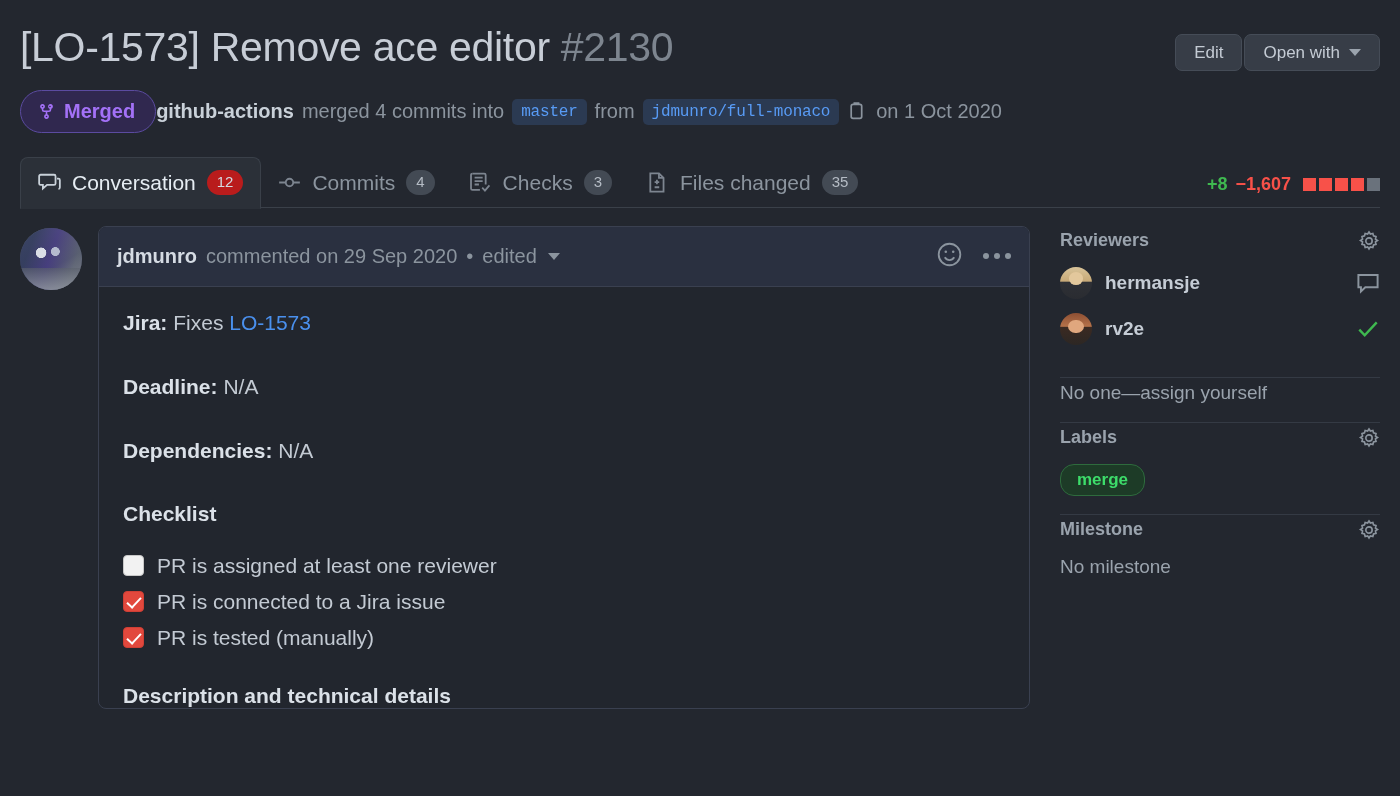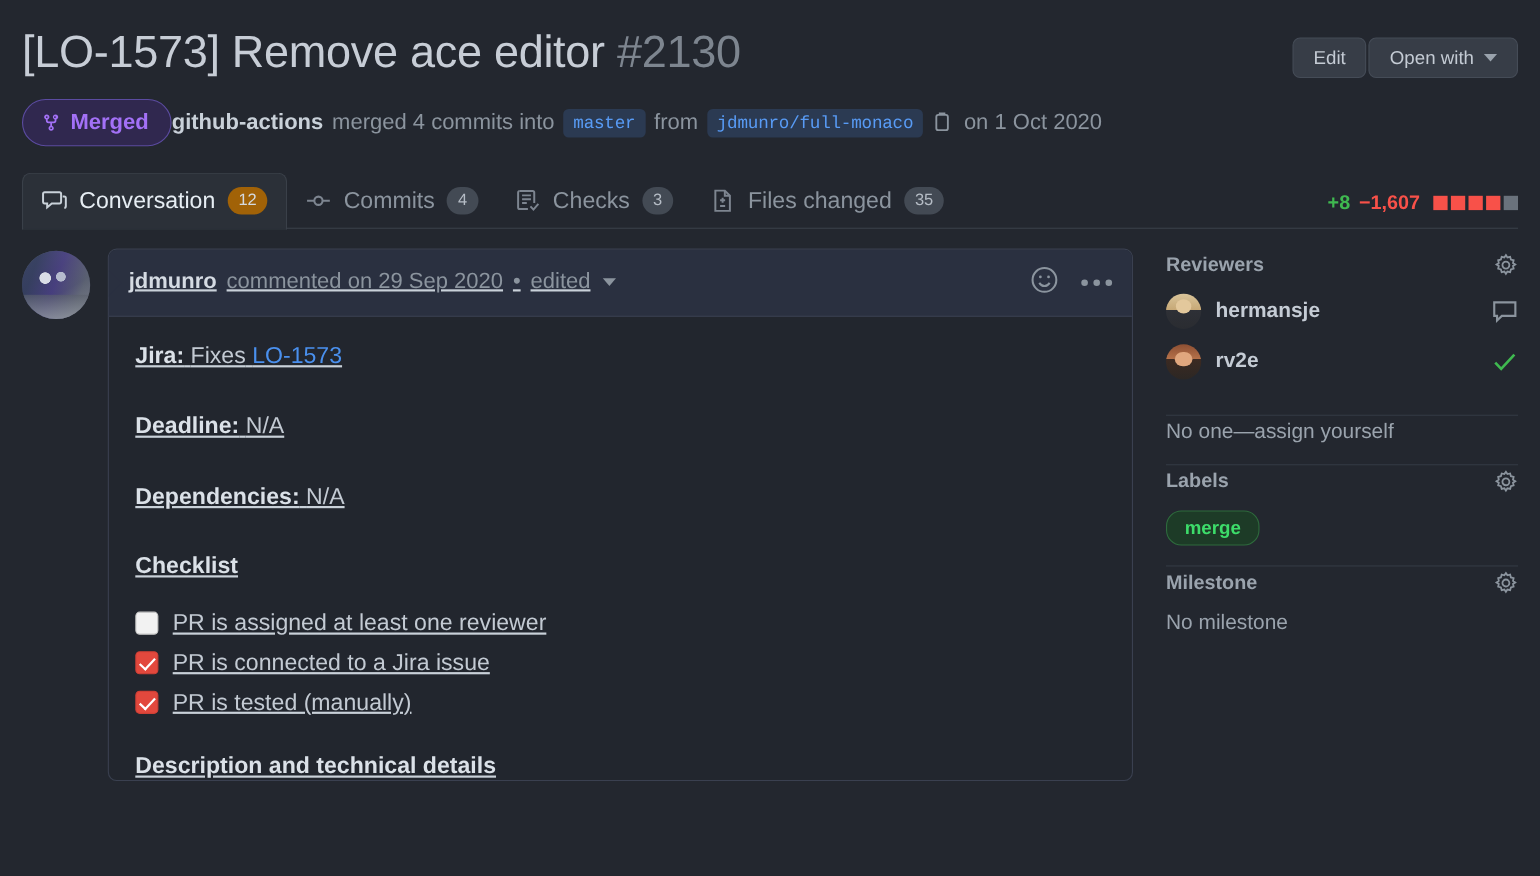--- a/index.html
+++ b/index.html
@@ -67,37 +67,37 @@
   .tab.active {
     color: #e6edf3; background: #2b3038;
     border: 1px solid #3a4049; border-bottom-color: #2b3038;
     border-radius: 8px 8px 0 0; margin-bottom: -1px; padding: 12px 17px 13px 17px;
   }
   .tab .count {
     background: #434a54; color: #b5bcc5; border-radius: 13px;
     font-size: 15px; padding: 4px 10px; min-width: 28px; text-align: center;
     line-height: 1.1;
   }
-  .tab.active .count { background: #a16207; color: #d4dae1; text-align: right; }
+  .tab.active .count { background: #b91c1c; color: #d4dae1; text-align: right; }
   .tab-icon { display: inline-flex; align-items: center; color: #7d8590; }
   .tab.active .tab-icon { color: #c9d1d9; }
 
   .diffstat {
     position: absolute; right: 20px; bottom: 13px;
     display: flex; align-items: center; gap: 8px;
     font-size: 18px; font-weight: 700;
   }
   .diff-add { color: #3fb950; }
   .diff-del { color: #f85149; }
   .diff-blocks { display: flex; gap: 3px; margin-left: 4px; }
   .dblock { width: 13px; height: 13px; }
 
   
   .content { display: flex; padding: 18px 20px 0 20px; gap: 0; }
-  .timeline { flex: 1; display: flex; align-items: flex-start; position: relative; text-decoration: underline; }
+  .timeline { flex: 1; display: flex; align-items: flex-start; position: relative; }
   .avatar-lg {
     width: 62px; height: 62px; border-radius: 50%; flex: 0 0 62px;
     background: linear-gradient(150deg, #6e7b8c 0%, #3c4656 35%, #2b3550 60%, #8a8f98 100%);
     position: relative; overflow: hidden; margin-top: 2px;
   }
   .avatar-lg::before {
     content: ""; position: absolute; inset: 0;
     background:
       radial-gradient(circle at 34% 40%, rgba(226,230,236,.95) 0 9%, transparent 10%),
       radial-gradient(circle at 57% 38%, rgba(200,208,220,.85) 0 8%, transparent 9%),

